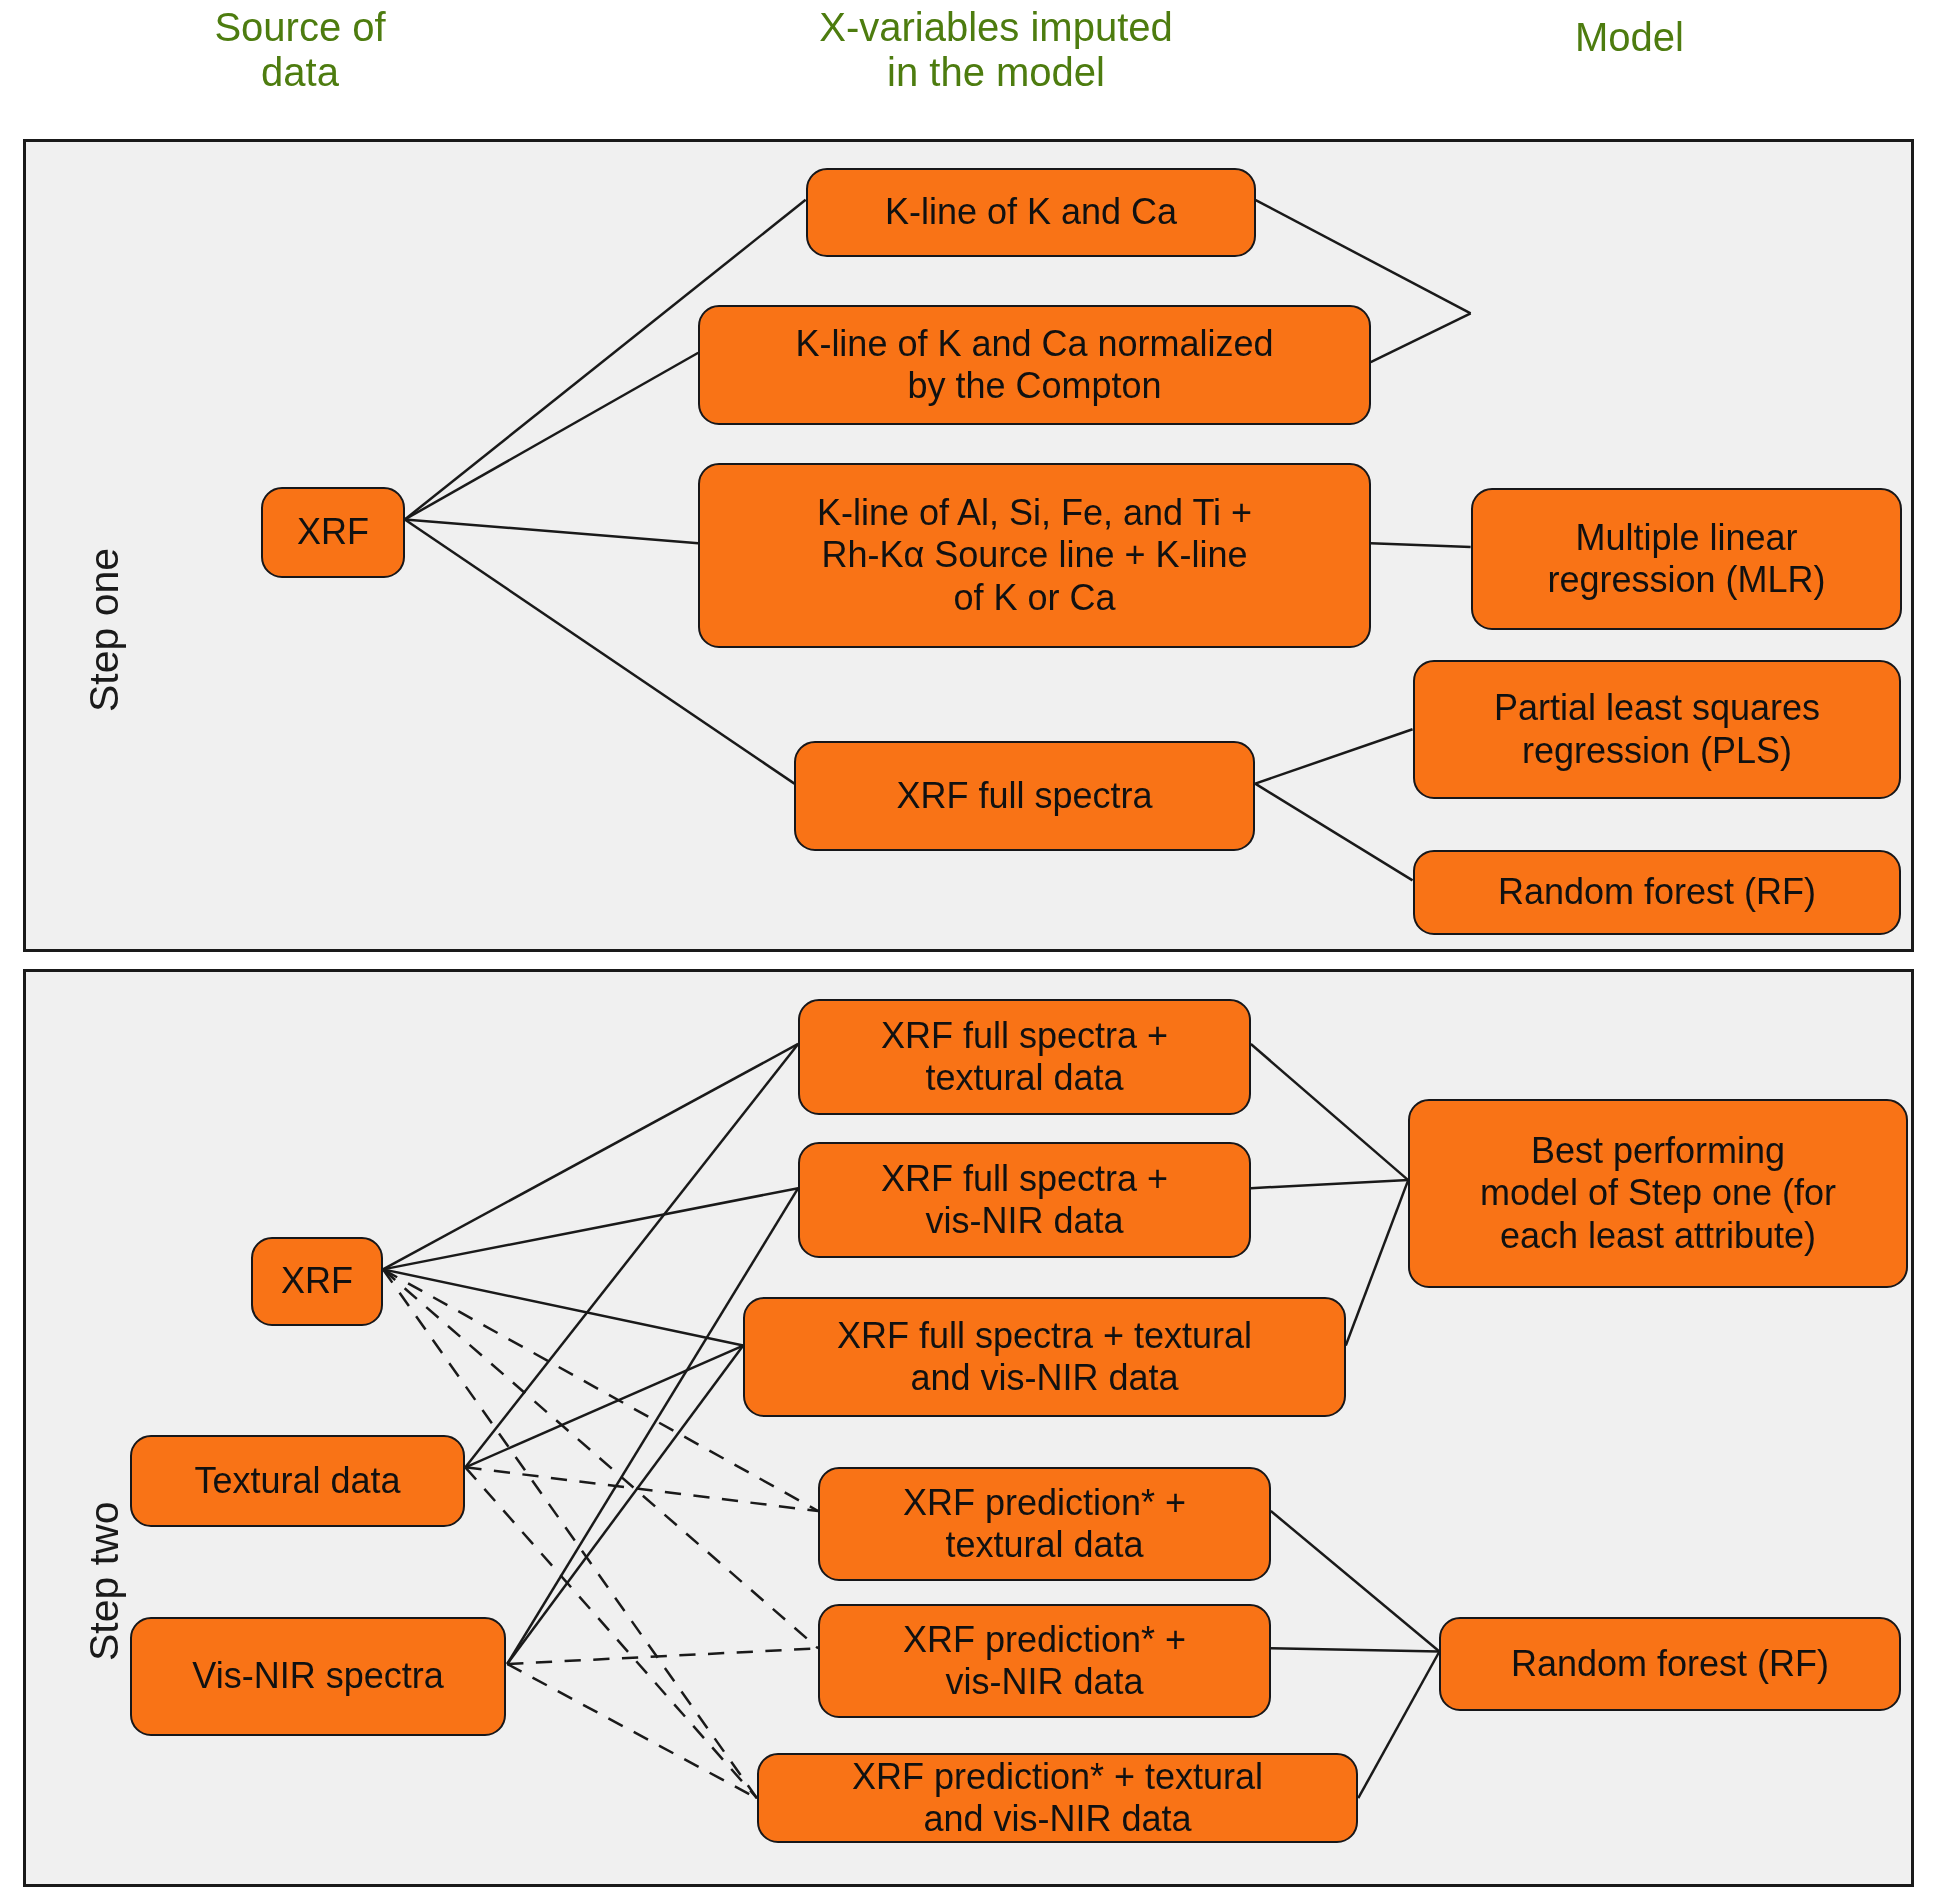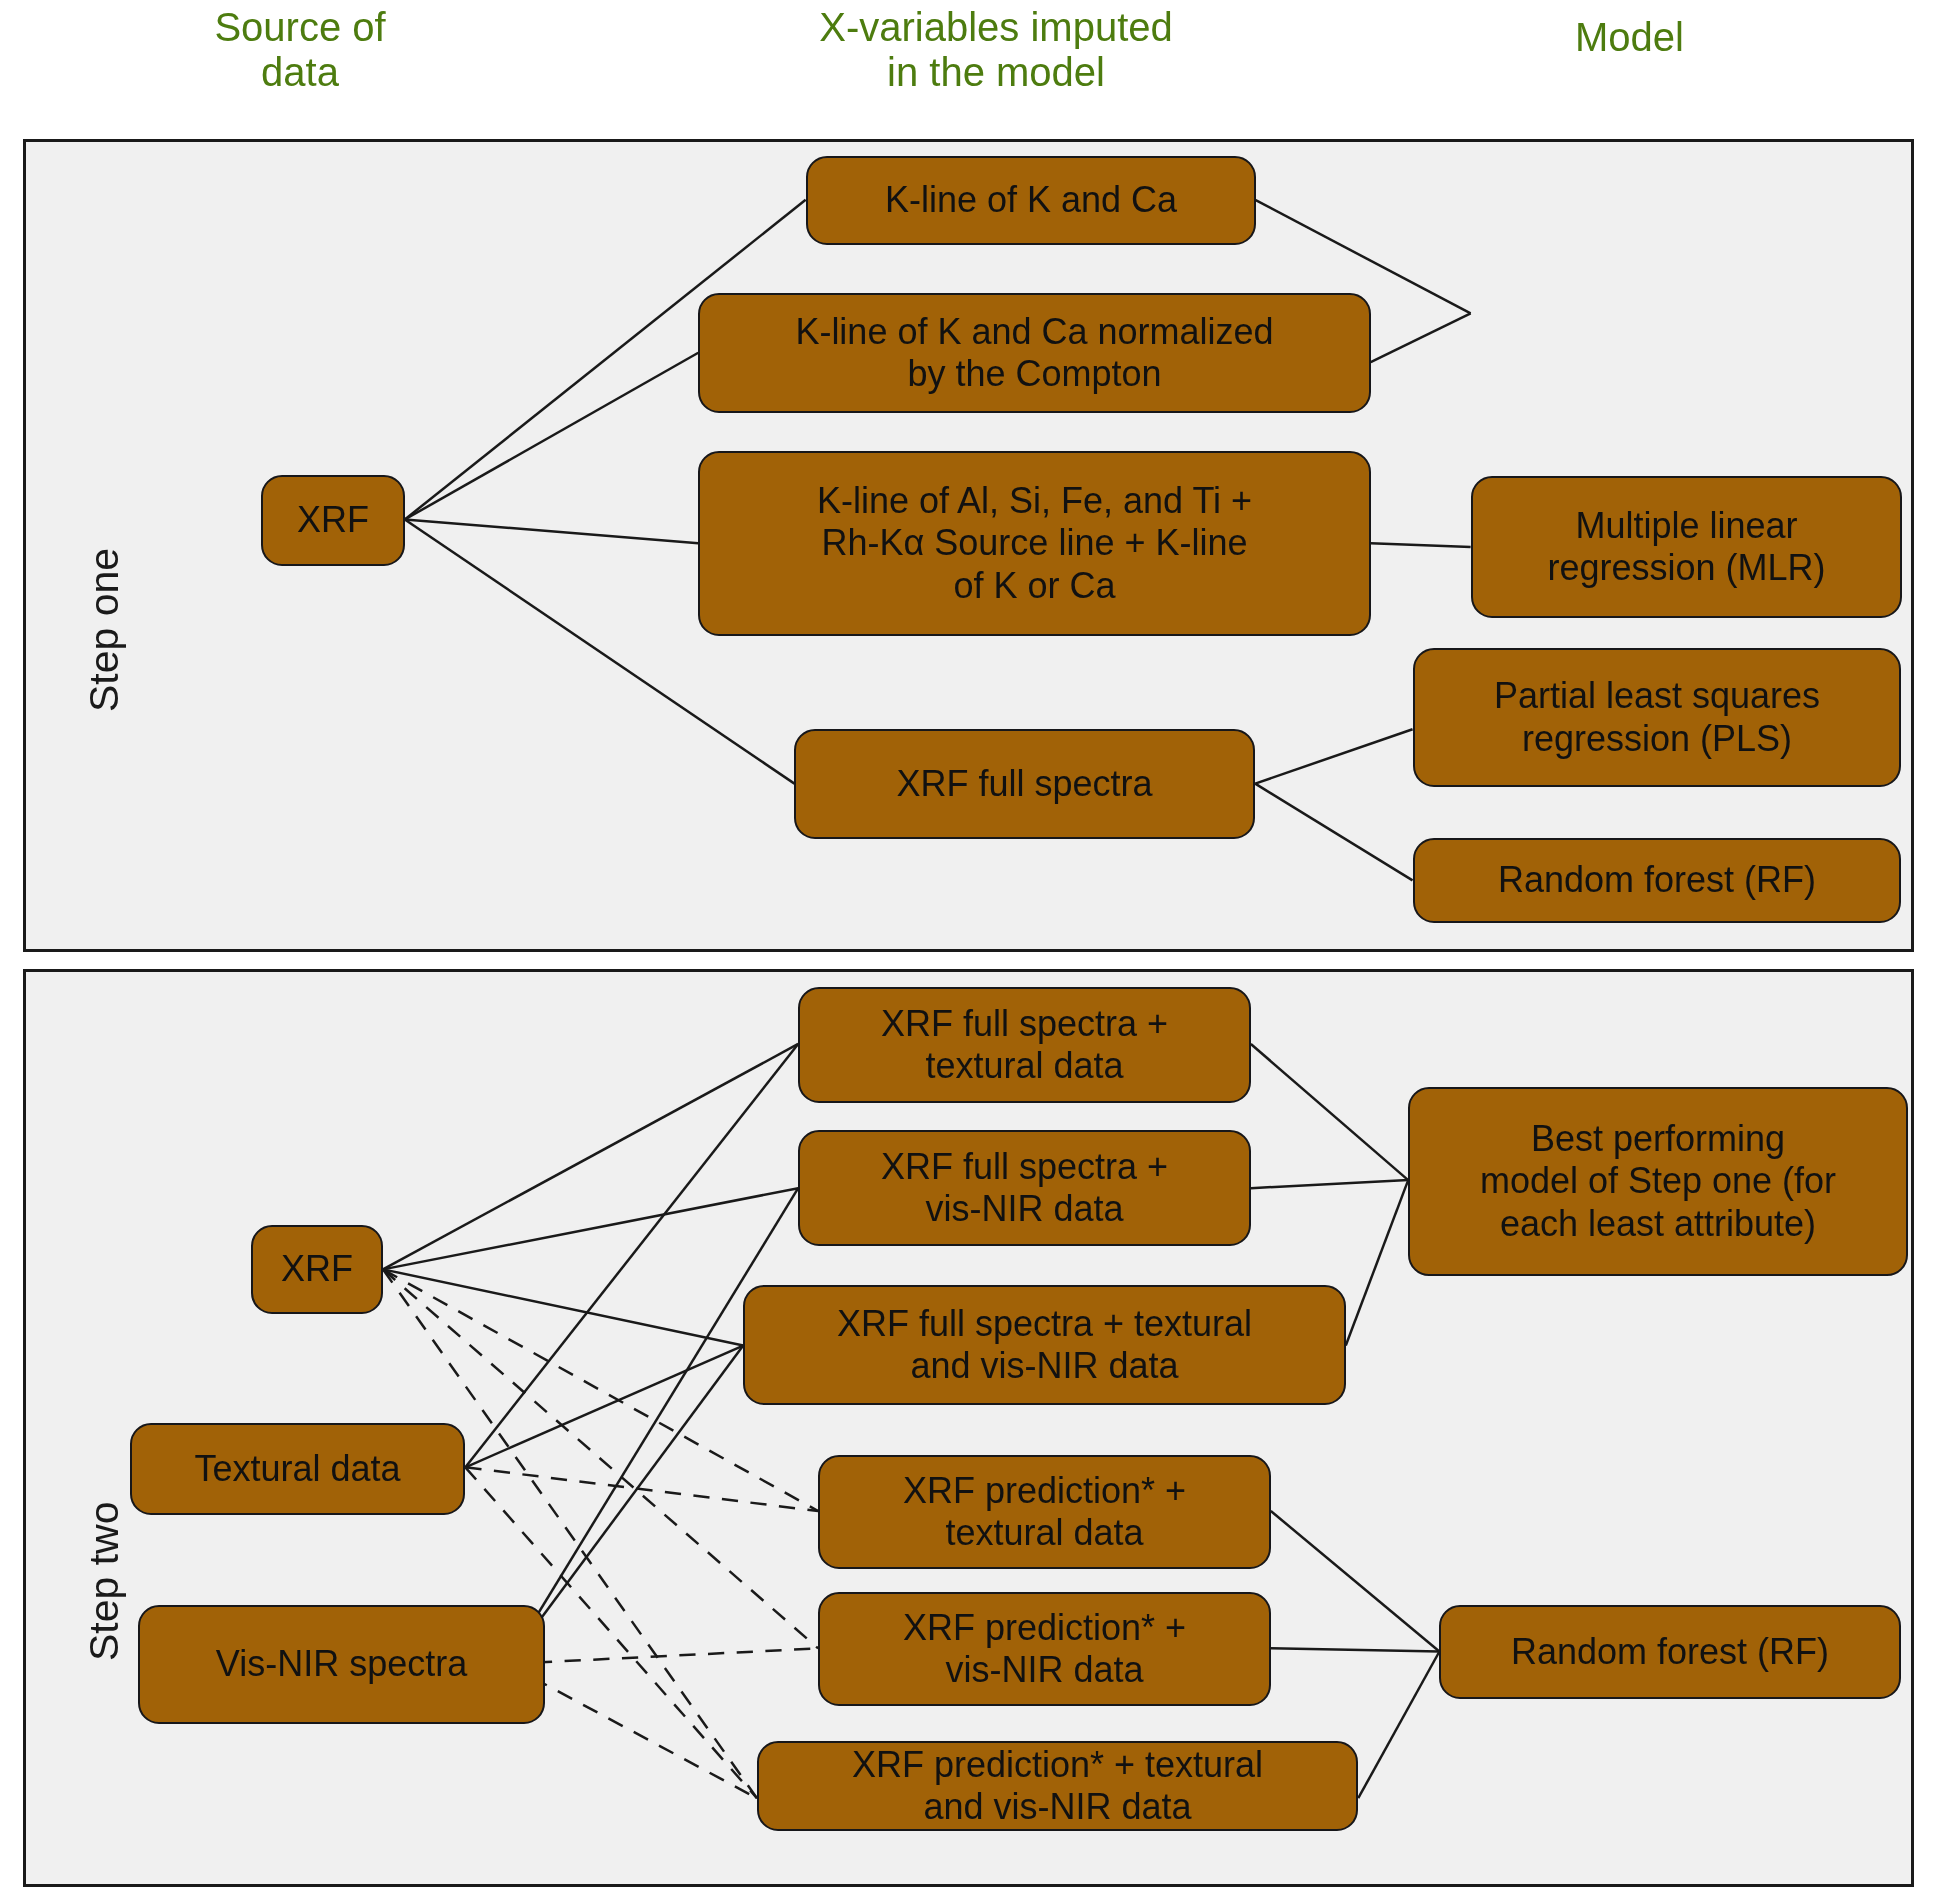--- a/index.html
+++ b/index.html
@@ -56,33 +56,34 @@
     transform-origin: left top;
     white-space: nowrap;
   }
   #lbl-step-one { left: 81px; top: 712px; }
   #lbl-step-two { left: 81px; top: 1661px; }
 
   
   .node {
     position: absolute;
     box-sizing: border-box;
-    background: #a16207;
+    background: #f97316;
     border: 2.5px solid #17171a;
     border-radius: 21px;
     display: flex;
     align-items: center;
     justify-content: center;
     text-align: center;
     font-size: 36px;
     line-height: 1.18;
     color: #111111;
     white-space: pre-line;
     padding: 2.5px 11.2px;
     z-index: 3;
+    margin-top: 12px;
   }
 
   
   #links {
     position: absolute;
     left: 0; top: 0;
     width: 1936px;
     height: 1900px;
     z-index: 2;
     pointer-events: none;
@@ -170,21 +171,21 @@
 
   <div class="node" id="n-s1-m3" style="left:1413px; top:648px; width:488px; height:139px;">Partial least squares
 regression (PLS)</div>
 
   <div class="node" id="n-s1-m4" style="left:1413px; top:838px; width:488px; height:85px;">Random forest (RF)</div>
 
   <div class="node" id="n-s2-xrf" style="left:251px; top:1225px; width:132px; height:89px;">XRF</div>
 
   <div class="node" id="n-s2-tex" style="left:130px; top:1423px; width:335px; height:92px;">Textural data</div>
 
-  <div class="node" id="n-s2-nir" style="left:138px; top:1605px; width:407px; height:119px;">Vis-NIR spectra</div>
+  <div class="node" id="n-s2-nir" style="left:130px; top:1605px; width:376px; height:119px;">Vis-NIR spectra</div>
 
   <div class="node" id="n-s2-x1" style="left:798px; top:987px; width:453px; height:116px;">XRF full spectra +
 textural data</div>
 
   <div class="node" id="n-s2-x2" style="left:798px; top:1130px; width:453px; height:116px;">XRF full spectra +
 vis-NIR data</div>
 
   <div class="node" id="n-s2-x3" style="left:743px; top:1285px; width:603px; height:120px;">XRF full spectra + textural
 and vis-NIR data</div>
 

